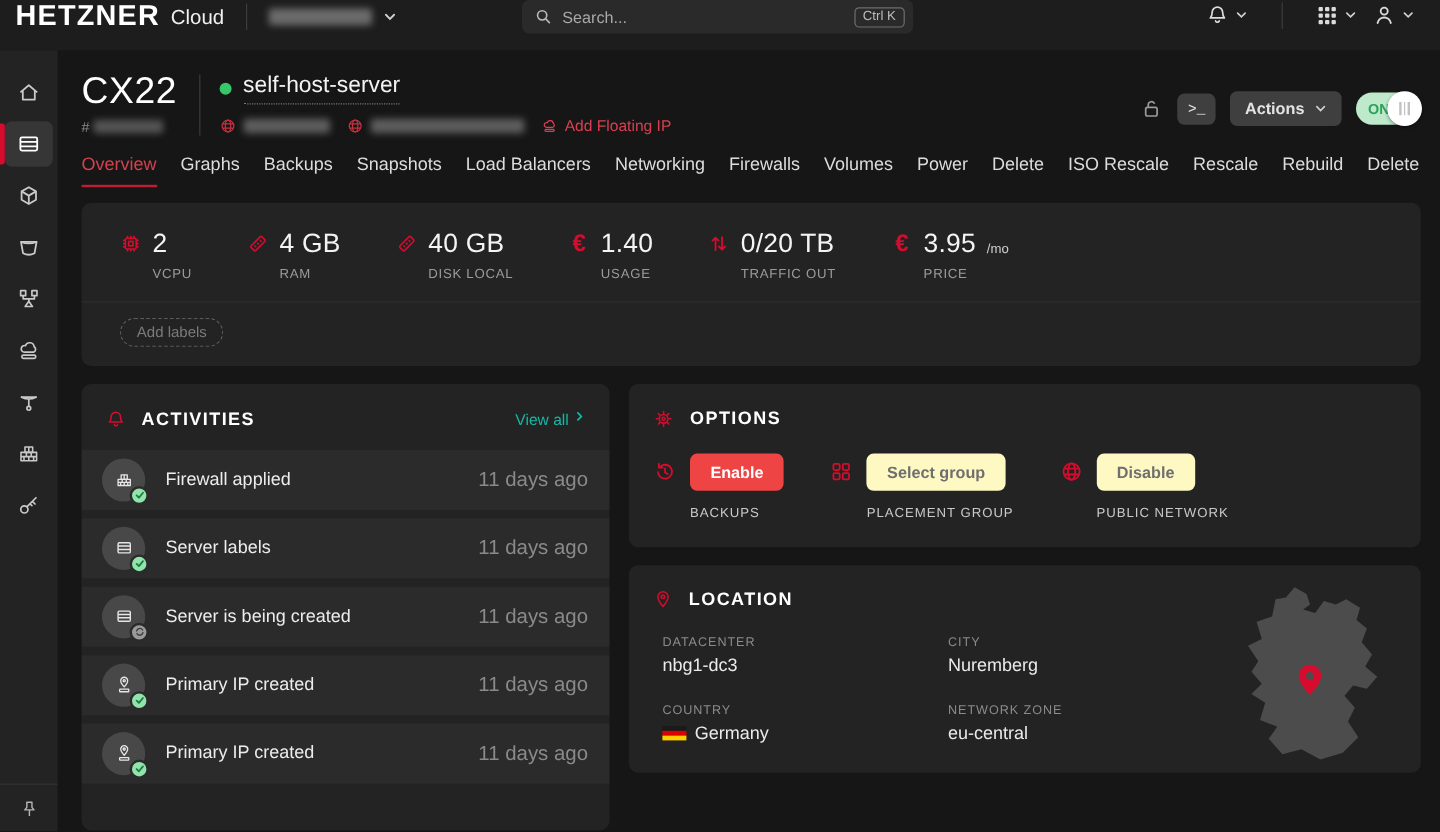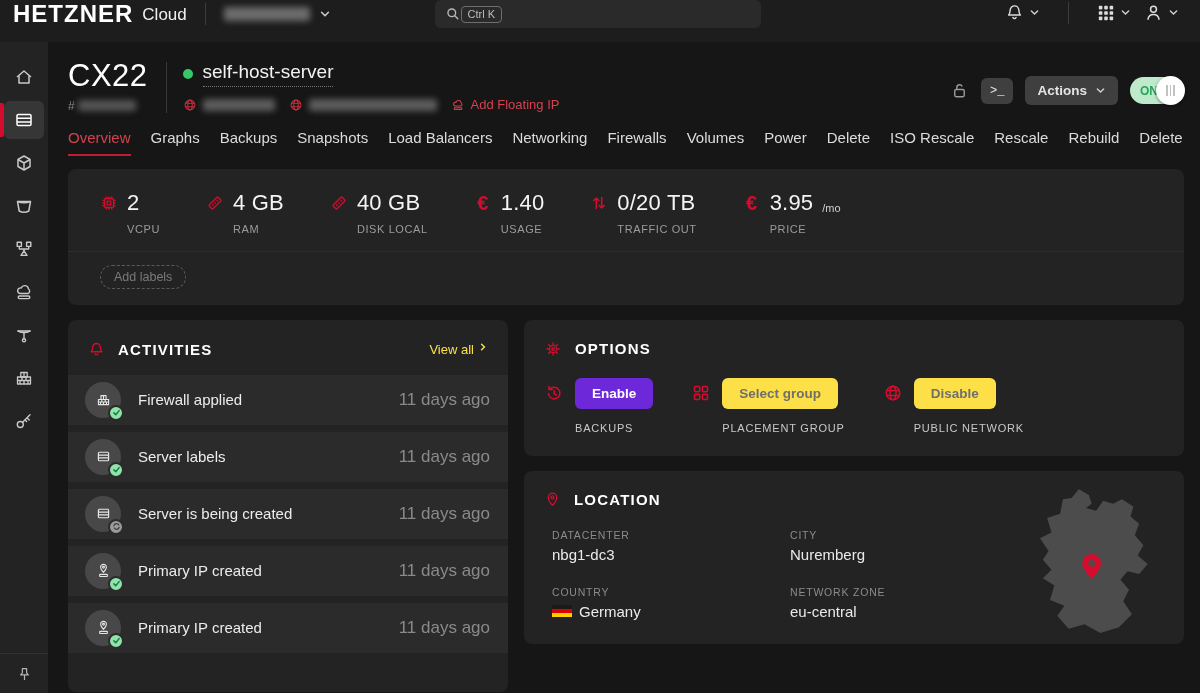--- a/index.html
+++ b/index.html
@@ -77,40 +77,40 @@
   .stats-sep { border-top:1px solid #2e2e2e; }
   .labels-row { padding:13px 32px 16px; }
   .add-labels { display:inline-block; border:1px dashed #5a5a5a; border-radius:12px; color:#7b7b7b; font-size:12.5px; padding:4px 13px; cursor:pointer; background:transparent; }
 
   
   .lower { display:grid; grid-template-columns:440px 1fr; gap:16px; margin-top:15px; align-items:start; }
 
   .panel-head { display:flex; align-items:center; gap:13px; padding:0 20px; }
   .panel-ic { color:#d50c2d; }
   .panel-title { font-size:15px; font-weight:700; color:#fff; letter-spacing:1.2px; }
-  .view-all { margin-left:auto; color:#fde047; font-size:13px; display:flex; align-items:flex-start; gap:4px; cursor:pointer; }
+  .view-all { margin-left:auto; color:#14b8a6; font-size:13px; display:flex; align-items:flex-start; gap:4px; cursor:pointer; }
 
   .activities { padding-top:21px; height:372px; overflow:hidden; }
   .act-list { margin-top:17px; list-style:none; }
   .act-row { background:#2b2b2b; height:50px; display:flex; align-items:center; padding:0 18px 0 17px; margin-bottom:7px; }
   .avatar { width:36px; height:36px; border-radius:50%; background:#484848; display:flex; align-items:center; justify-content:center; color:#e6e6e6; position:relative; flex:none; }
   .badge { position:absolute; right:-3px; bottom:-3px; width:16px; height:16px; border-radius:50%; border:2px solid #2b2b2b; display:flex; align-items:center; justify-content:center; }
   .badge.success { background:#8fe3ab; color:#1d7c3f; }
   .badge.pending { background:#9a9a9a; color:#3d3d3d; }
   .act-text { margin-left:17px; font-size:15px; color:#ececec; }
   .act-time { margin-left:auto; font-size:17px; color:#8a8a8a; }
 
   .options { padding:20px 0 22px; }
   .opt-groups { display:flex; gap:38px; padding:0 20px; margin-top:20px; }
   .opt-group { display:flex; flex-direction:column; }
   .opt-row { display:flex; align-items:center; gap:11px; }
   .opt-ic { color:#d50c2d; }
   .btn { border:0; border-radius:6px; font-size:13.5px; font-weight:600; padding:8px 17px; cursor:pointer; font-family:"Liberation Sans",sans-serif; }
-  .btn-primary { background:#6d28d9; color:#fff; }
-  .btn-disabled { background:#fde047; color:#6f6f6f; cursor:default; }
+  .btn-primary { background:#ef4444; color:#fff; }
+  .btn-disabled { background:#fef9c3; color:#6f6f6f; cursor:default; }
   .opt-label { font-size:11px; color:#c9c9c9; letter-spacing:.8px; margin-top:13px; padding-left:31px; }
 
   .location { margin-top:15px; padding:20px 0 24px; position:relative; }
   .loc-grid { display:grid; grid-template-columns:238px 1fr; row-gap:23px; margin:21px 0 0 28px; width:470px; }
   .field-label { font-size:10.5px; color:#8b8b8b; letter-spacing:.8px; }
   .field-value { font-size:15px; color:#eaeaea; margin-top:5px; display:flex; align-items:center; gap:7px; }
   .flag { width:20px; height:12px; display:inline-block; flex:none; }
   .flag i { display:block; height:4px; }
   .flag .f1{background:#1a1a1a;} .flag .f2{background:#d00;} .flag .f3{background:#ffce00;}
   .map-wrap { position:absolute; right:14px; top:14px; }
@@ -129,20 +129,21 @@
           <path d="M3 5 L7 9 L11 5"></path>
         </svg>
     </span>
   </div>
 
   <div class="searchbox">
     <svg width="16" height="16" viewBox="0 0 20 20" fill="none" stroke="currentColor" stroke-width="1.7" stroke-linecap="round">
         <circle cx="8.5" cy="8.5" r="4.8"></circle>
         <path d="M12.2 12.2 L16 16"></path>
       </svg>
+    <input type="text" placeholder="Search..." style="">
     <span class="kbd">Ctrl K</span>
   </div>
 
   <div class="tb-right">
     <span class="tb-icnbtn">
       <svg width="19" height="19" viewBox="0 0 20 20" fill="none" stroke="currentColor" stroke-width="1.5" stroke-linecap="round" stroke-linejoin="round">
           <path d="M10 3 a4.6 4.6 0 0 1 4.6 4.6 c0 3.2 .9 4.2 1.6 5 H3.8 c.7 -.8 1.6 -1.8 1.6 -5 A4.6 4.6 0 0 1 10 3 Z"></path>
           <path d="M8.4 15.2 a1.7 1.7 0 0 0 3.2 0"></path>
         </svg>
       <svg class="chev" width="11" height="11" viewBox="0 0 14 14" fill="none" stroke="currentColor" stroke-width="1.8" stroke-linecap="round">

